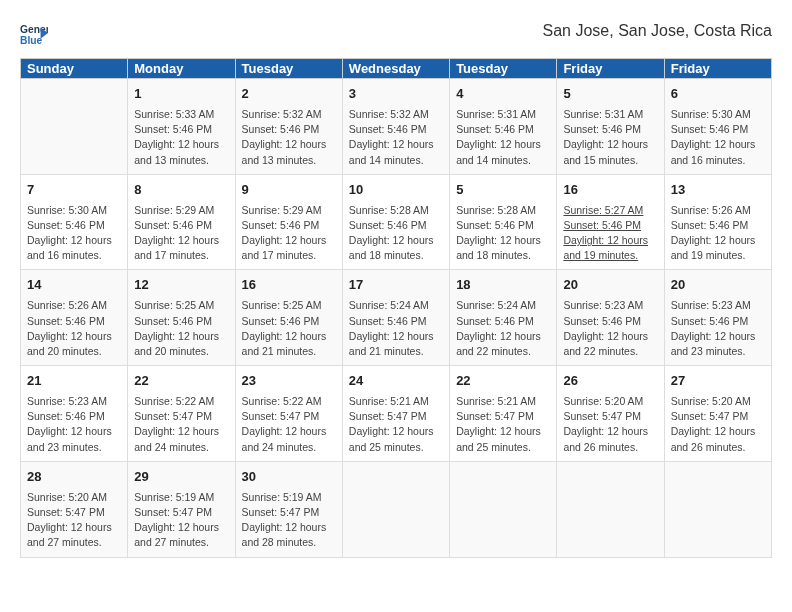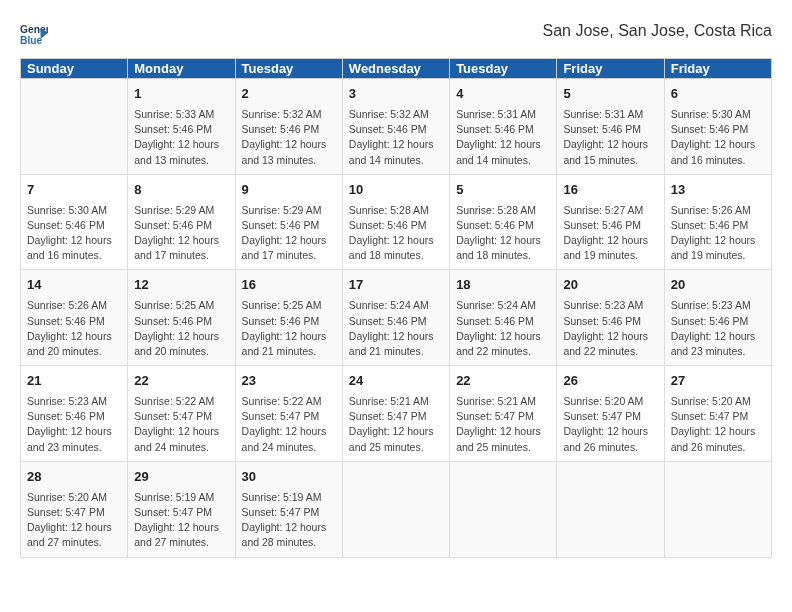--- a/index.html
+++ b/index.html
@@ -192,21 +192,21 @@
         </td>
         <td>
           <span class="day-num">5</span>
           <div class="day-info" style="white-space: pre-line;">Sunrise: 5:28 AM
 Sunset: 5:46 PM
 Daylight: 12 hours
 and 18 minutes.</div>
         </td>
         <td>
           <span class="day-num">16</span>
-          <div class="day-info" style="white-space: pre-line;">Sunrise: 5:27 AM
+          <div class="day-info" style="white-space: pre-line; text-decoration: underline;">Sunrise: 5:27 AM
 Sunset: 5:46 PM
 Daylight: 12 hours
 and 19 minutes.</div>
         </td>
         <td>
           <span class="day-num">13</span>
           <div class="day-info" style="white-space: pre-line;">Sunrise: 5:26 AM
 Sunset: 5:46 PM
 Daylight: 12 hours
 and 19 minutes.</div>

